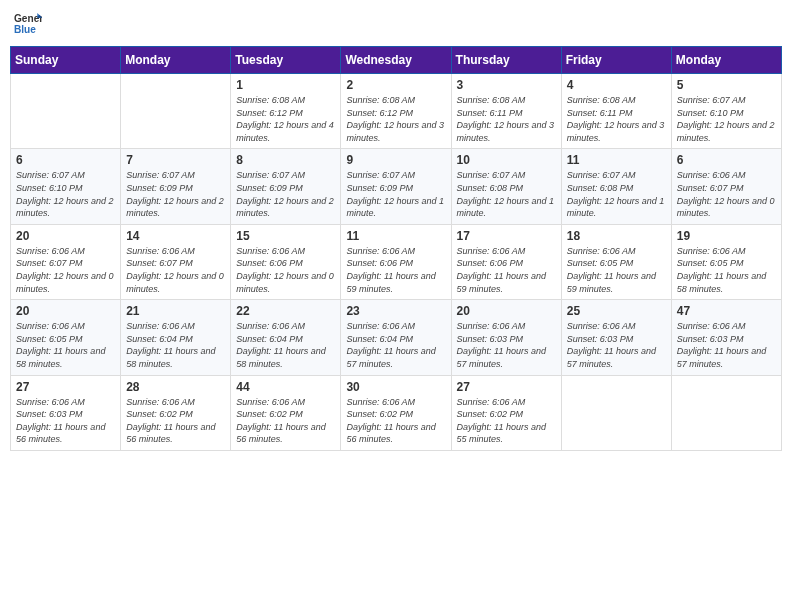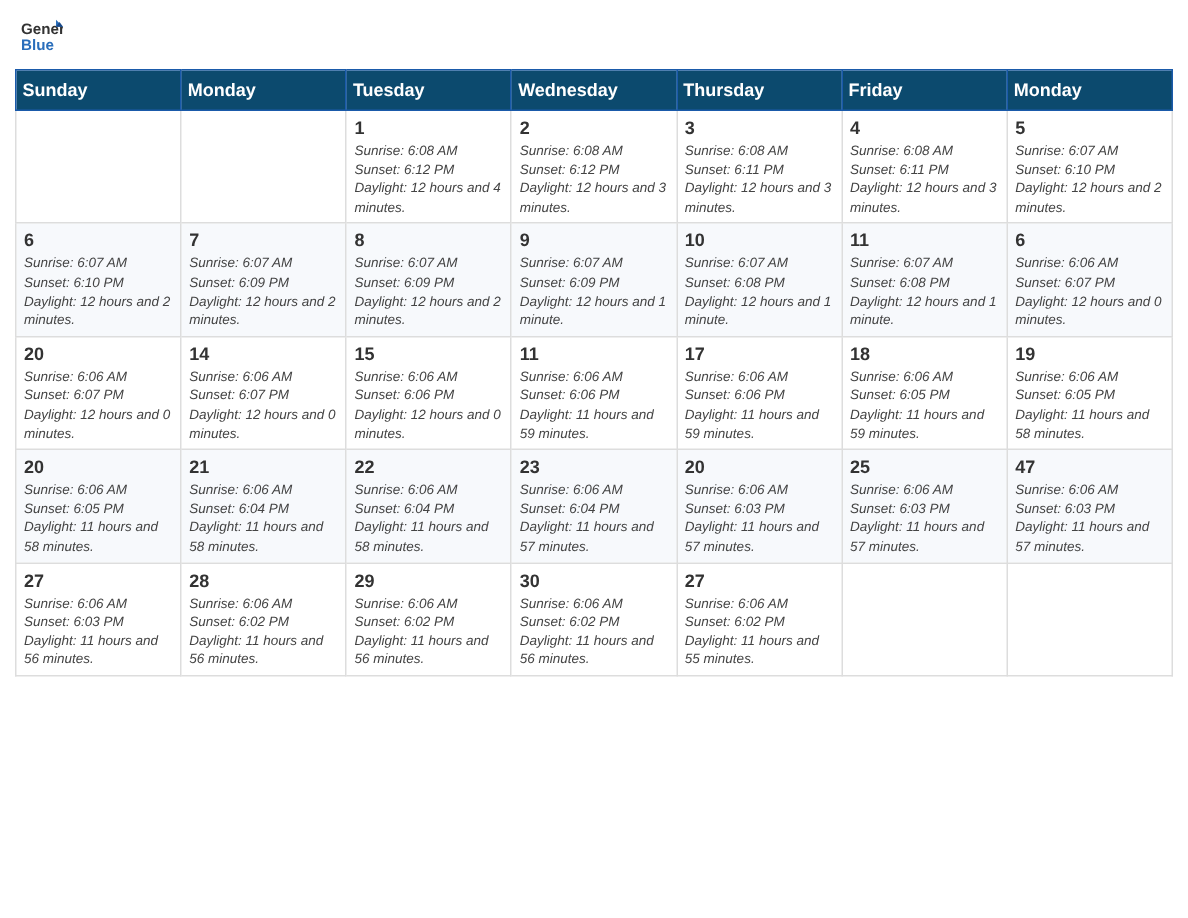--- a/index.html
+++ b/index.html
@@ -39,21 +39,21 @@
       font-size: 14px;
       color: #555;
       margin-top: 2px;
     }
     .calendar {
       width: 100%;
       border-collapse: collapse;
       border: 1px solid #ccc;
     }
     .calendar th {
-      background-color: #0c4a6e;
+      background-color: #4c1d95;
       color: #fff;
       font-size: 12px;
       font-weight: bold;
       padding: 6px 4px;
       text-align: left;
       border: 1px solid #1a5aaa;
     }
     .calendar td {
       vertical-align: top;
       padding: 4px 5px;
@@ -285,21 +285,21 @@
 Sunset: 6:03 PM
 Daylight: 11 hours and 56 minutes.</div>
         </td>
         <td>
           <span class="day-num">28</span>
           <div class="day-detail" style="white-space: pre-line;">Sunrise: 6:06 AM
 Sunset: 6:02 PM
 Daylight: 11 hours and 56 minutes.</div>
         </td>
         <td>
-          <span class="day-num">29</span>
+          <span class="day-num">44</span>
           <div class="day-detail" style="white-space: pre-line;">Sunrise: 6:06 AM
 Sunset: 6:02 PM
 Daylight: 11 hours and 56 minutes.</div>
         </td>
         <td>
           <span class="day-num">30</span>
           <div class="day-detail" style="white-space: pre-line;">Sunrise: 6:06 AM
 Sunset: 6:02 PM
 Daylight: 11 hours and 56 minutes.</div>
         </td>

